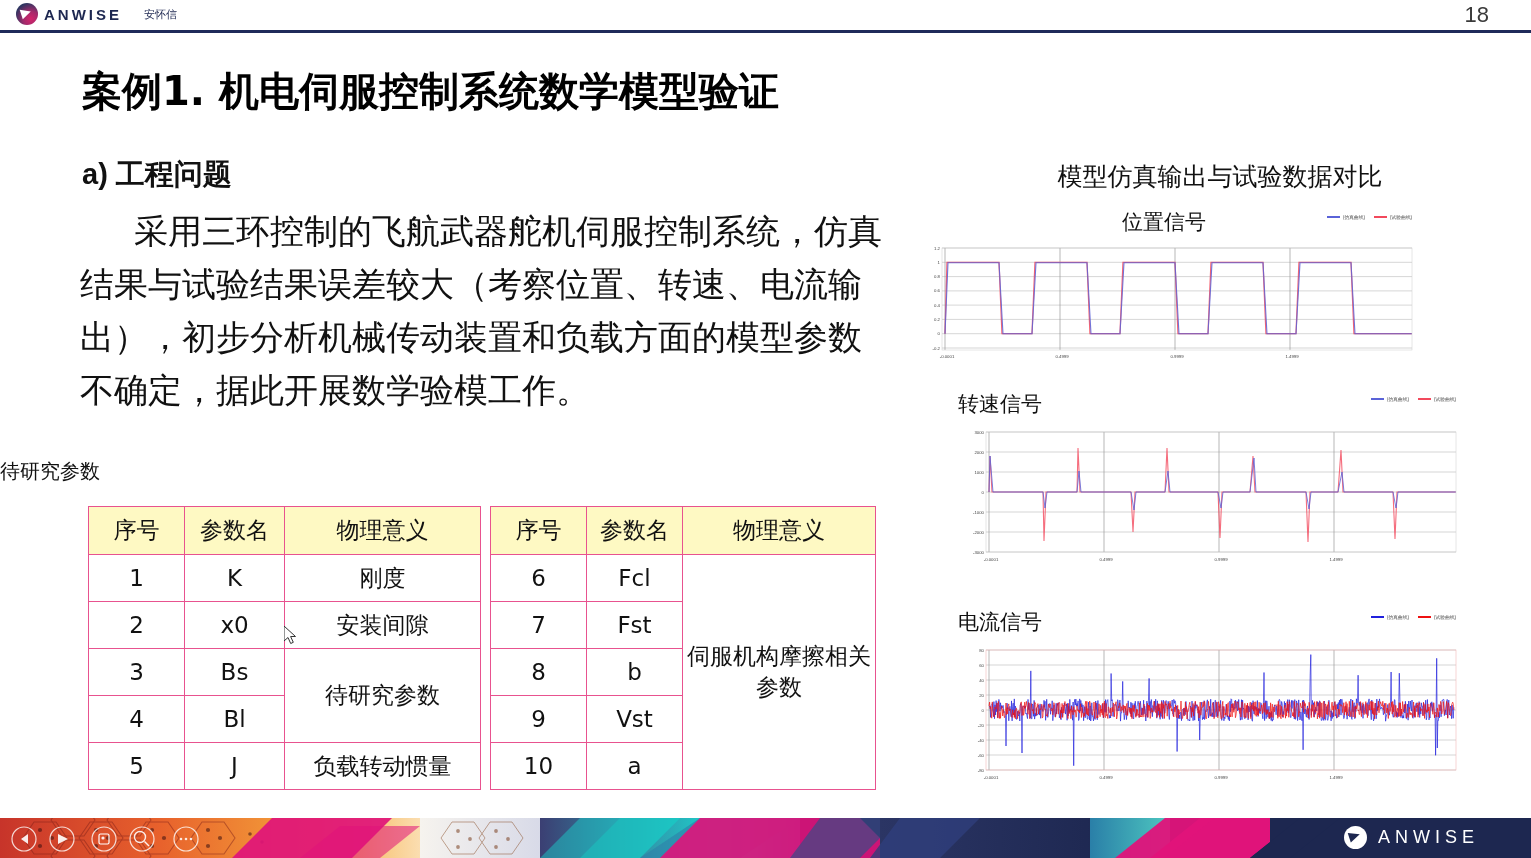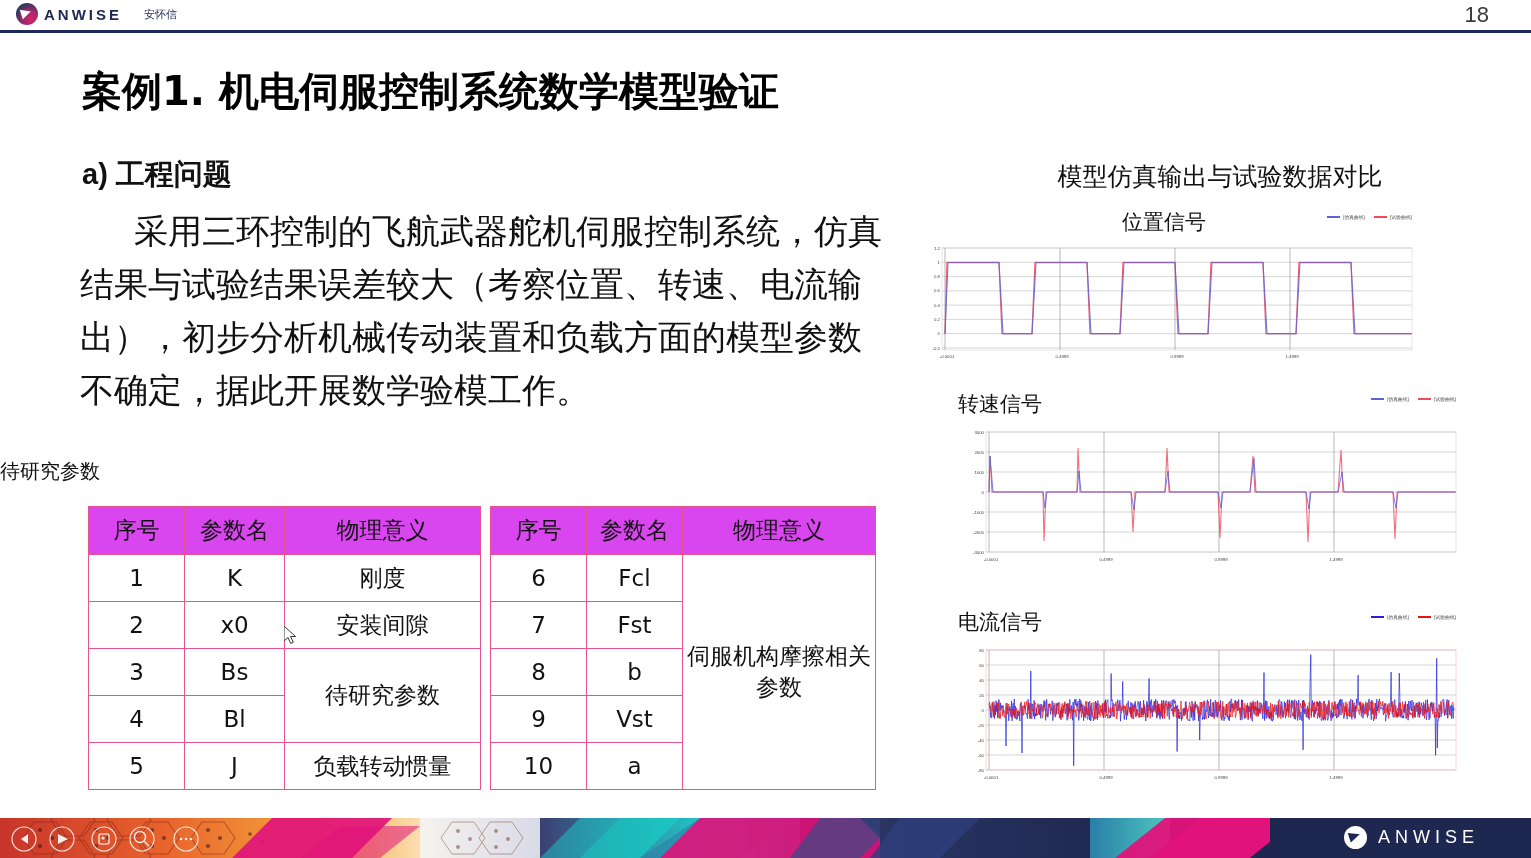--- a/index.html
+++ b/index.html
@@ -44,21 +44,21 @@
   .tbl-caption{position:absolute;left:0;top:458px;width:960px;text-align:left;font-size:20px;color:#111;}
   .tbl-wrap{position:absolute;left:88px;top:506px;width:786px;display:flex;gap:9px;}
   table.param{border-collapse:collapse;table-layout:fixed;}
   table.param td,table.param th{
     border:1.5px solid #e8528f;
     text-align:center;vertical-align:middle;
     font-size:23px;color:#111;font-weight:normal;
     height:46px;padding:0;
     font-family:"DejaVu Sans","Liberation Sans",sans-serif;
   }
-  table.param th{background:#d946ef;height:47px;}
+  table.param th{background:#fef9c3;height:47px;}
   .t-left{width:392px;}
   .t-right{width:385px;}
   .c-idx{width:96px;}
   .c-name{width:100px;}
   .c-mean{width:196px;}
   .c-idx2{width:96px;}
   .c-name2{width:96px;}
   .c-mean2{width:193px;}
 
   

